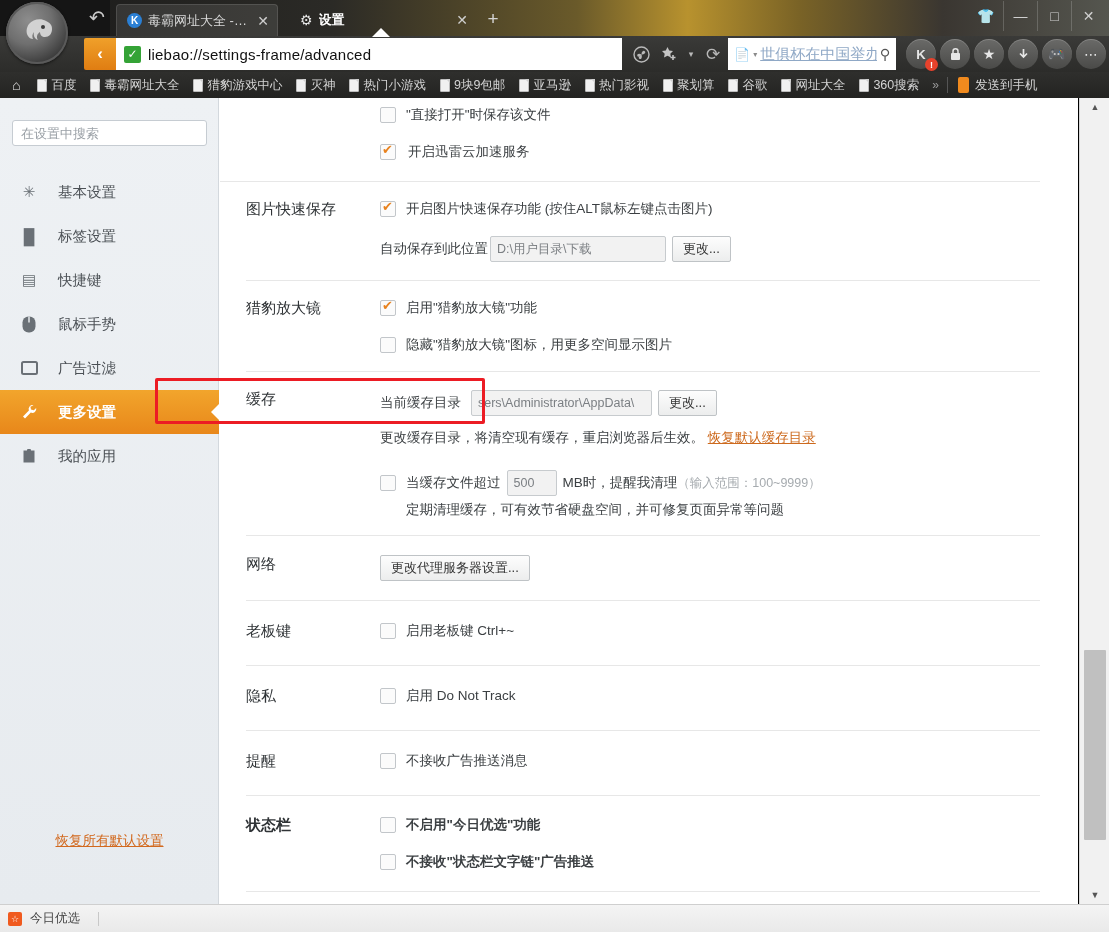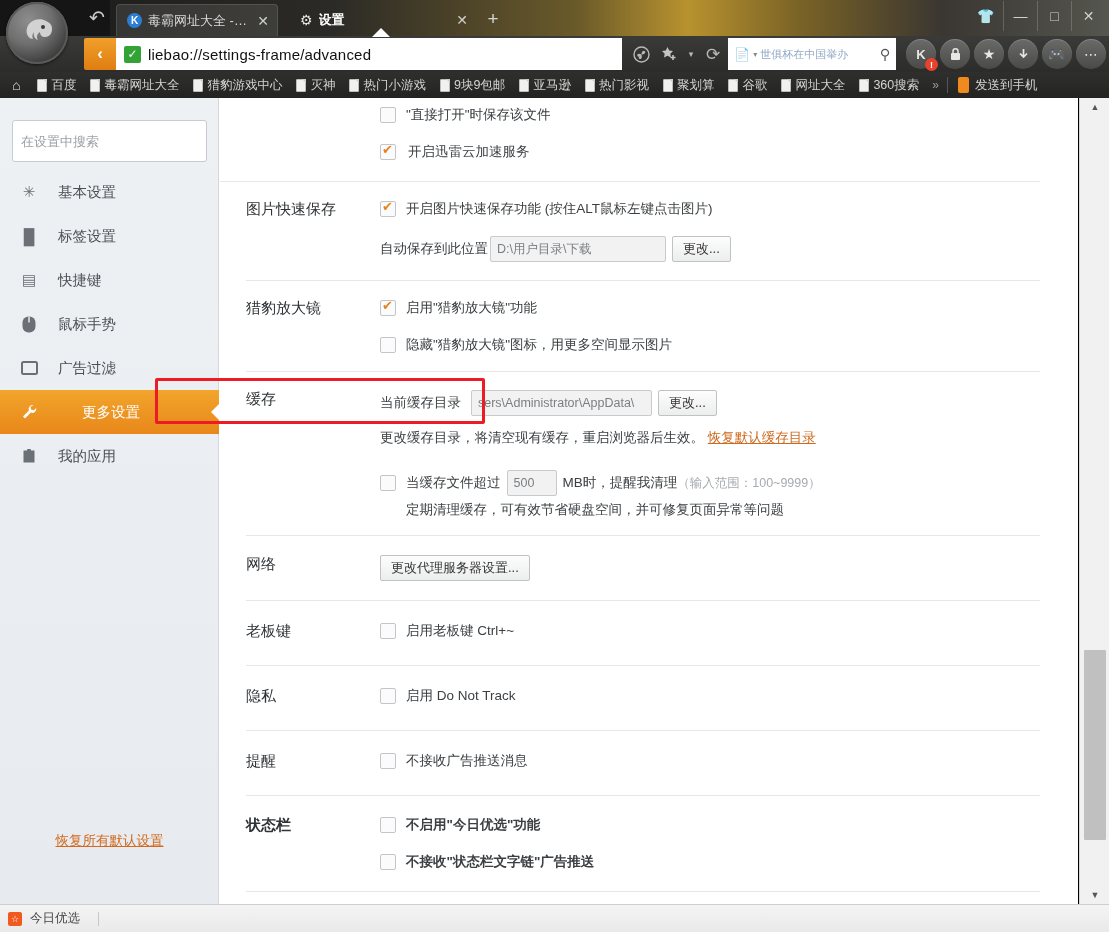--- a/index.html
+++ b/index.html
@@ -99,21 +99,21 @@
   .tb-ico {
     position:absolute; top:2px; width:30px; height:32px;
     display:flex;align-items:center;justify-content:center; color:#b9b9b9; font-size:15px;
   }
   .searchbox {
     position:absolute; left: 728px; top: 2px; width: 168px; height:32px;
     background:#fff; display:flex; align-items:center; gap:3px; padding:0 6px;
   }
   .searchbox .sb-doc { color:#8a8a8a; font-size:13px; }
   .searchbox .sb-caret { color:#8a8a8a; font-size:8px; }
-  .searchbox .sb-text { font-size:11px; color:#8fa8c6; flex:1 1 auto; white-space:nowrap; overflow:hidden;}
+  .searchbox .sb-text { font-size:15px; color:#8fa8c6; flex:1 1 auto; white-space:nowrap; overflow:hidden;text-decoration:underline;}
   .searchbox .sb-mag { color:#555; font-size:14px; }
   .rbtn {
     position:absolute; top:3px; width:30px; height:30px; border-radius:50%;
     background: linear-gradient(to bottom,#6a6a68,#4a4a48);
     box-shadow: inset 0 1px 0 rgba(255,255,255,.18);
     display:flex;align-items:center;justify-content:center; color:#e6e6e6; font-size:14px;
   }
   .rbtn .badge {
     position:absolute; right:-2px; bottom:-2px; width:13px;height:13px;border-radius:50%;
     background:#e8422c; color:#fff;font-size:9px;font-weight:bold;
@@ -140,39 +140,39 @@
   .page {
     position:absolute; left:0; top:98px; width:1109px; height:806px;
     background:#ffffff;
   }
   .sidebar {
     position:absolute; left:0; top:0; width:219px; height:806px;
     background: linear-gradient(to bottom,#eef1f4,#e7ebef);
     border-right:1px solid #d3d8dd;
   }
   .searchsettings {
-    position:absolute; left:12px; top:22px; width:195px; height:42px;
+    position:absolute; left:12px; top:22px; width:195px; height:26px;
     background:#fff; border:1px solid #c6ccd2; border-radius:3px;
     display:flex; align-items:center; padding:0 8px;
     font-size:13px; color:#9aa0a6;
   }
   .searchsettings input {
     border:none; outline:none; width:100%; font-size:13px; color:#555;
     font-family:"Liberation Sans","DejaVu Sans",sans-serif; background:transparent;
   }
   .searchsettings input::placeholder { color:#9aa0a6; }
   .navlist { position:absolute; left:0; top:72px; width:219px; }
   .navitem {
     position:relative; height:44px; display:flex; align-items:center;
     font-size:14.5px; color:#4b5055;
   }
   .navitem .ni-icon { width:58px; text-align:center; color:#6a7076; font-size:15px; display:flex;align-items:center;justify-content:center;}
   .navitem.sel {
     background: linear-gradient(to bottom,#f2a52c,#e8871a);
-    color:#fff; font-weight:normal;gap:24px;
+    color:#fff; font-weight:bold;
   }
   .navitem.sel .ni-icon { color:#fff; }
   .navitem.sel::after{
     content:""; position:absolute; right:-1px; top:50%; margin-top:-9px;
     width:0;height:0;border-top:9px solid transparent;border-bottom:9px solid transparent;
     border-right:9px solid #ffffff;
   }
   .resetlink {
     position:absolute; left:0; top:734px; width:219px; text-align:center;
     font-size:13.5px; color:#d2691e; text-decoration:underline;

